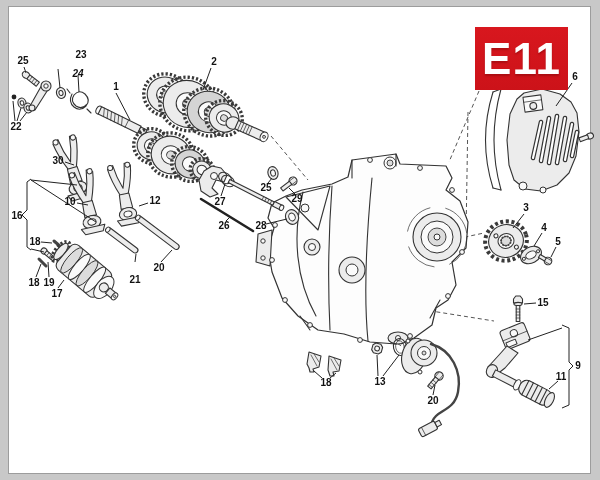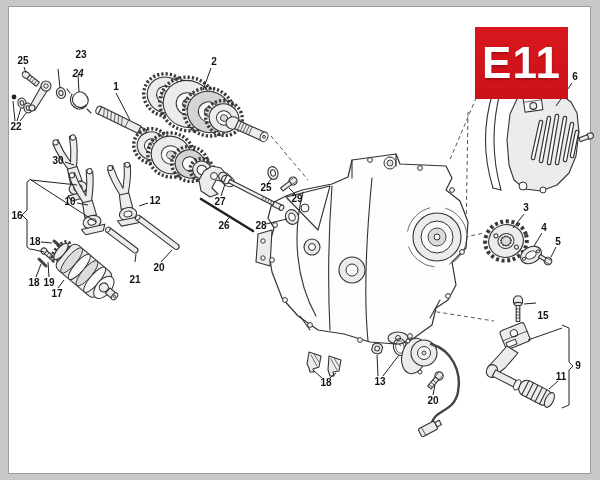--- a/index.html
+++ b/index.html
@@ -18,21 +18,21 @@
   .case{fill:#fdfdfd;stroke:#333;stroke-width:1.2;stroke-linejoin:round}
   .teeth{fill:none;stroke:#3a3a3a;stroke-width:3.4;stroke-dasharray:2.2 2}
   .teeth4{fill:none;stroke:#3a3a3a;stroke-width:4;stroke-dasharray:3 2.6}
   .dash{fill:none;stroke:#555;stroke-width:1;stroke-dasharray:4 3}
   .leader{stroke:#222;stroke-width:1;fill:none}
   .wire{fill:none;stroke:#444;stroke-width:2.4;stroke-linecap:round}
   .rod{stroke:#222;stroke-width:2.6;stroke-linecap:round}
   .pin{stroke:#444;stroke-width:3;stroke-linecap:round}
   .part-label{position:absolute;transform:translate(-50%,-50%);
       font-size:10px;font-weight:bold;color:#111;line-height:1;white-space:nowrap}
-  #badge{position:absolute;left:475px;top:27px;width:93px;height:72px;
+  #badge{position:absolute;left:475px;top:27px;width:93px;height:63px;
       background:linear-gradient(180deg,#d8171e 0%,#cc1219 100%);
       display:flex;align-items:center;justify-content:center}
   #badge span{color:#fff;font-size:44px;font-weight:bold;letter-spacing:1px;
       text-shadow:0 2px 2px rgba(100,0,0,.35)}
 </style>
 </head>
 <body>
 
 <div id="page"></div>
 
@@ -432,21 +432,21 @@
     <span class="part-label" style="left: 526px; top: 208px;">3</span>
     <span class="part-label" style="left: 544px; top: 228px;">4</span>
     <span class="part-label" style="left: 558px; top: 242px;">5</span>
     <span class="part-label" style="left: 575px; top: 77px;">6</span>
     <span class="part-label" style="left: 578px; top: 366px;">9</span>
     <span class="part-label" style="left: 70px; top: 202px;">10</span>
     <span class="part-label" style="left: 561px; top: 377px;">11</span>
     <span class="part-label" style="left: 155px; top: 201px;">12</span>
     <span class="part-label" style="left: 380px; top: 382px;">13</span>
     <span class="part-label" style="left: 433px; top: 401px;">20</span>
-    <span class="part-label" style="left: 543px; top: 316px;">15</span>
+    <span class="part-label" style="left: 543px; top: 303px;">15</span>
     <span class="part-label" style="left: 17px; top: 216px;">16</span>
     <span class="part-label" style="left: 57px; top: 294px;">17</span>
     <span class="part-label" style="left: 35px; top: 242px;">18</span>
     <span class="part-label" style="left: 34px; top: 283px;">18</span>
     <span class="part-label" style="left: 49px; top: 283px;">19</span>
     <span class="part-label" style="left: 159px; top: 268px;">20</span>
     <span class="part-label" style="left: 135px; top: 280px;">21</span>
     <span class="part-label" style="left: 16px; top: 127px;">22</span>
     <span class="part-label" style="left: 57px; top: 55px; margin-left: 24px;">23</span>
     <span class="part-label" style="left: 78px; top: 74px; font-style: italic;">24</span>

